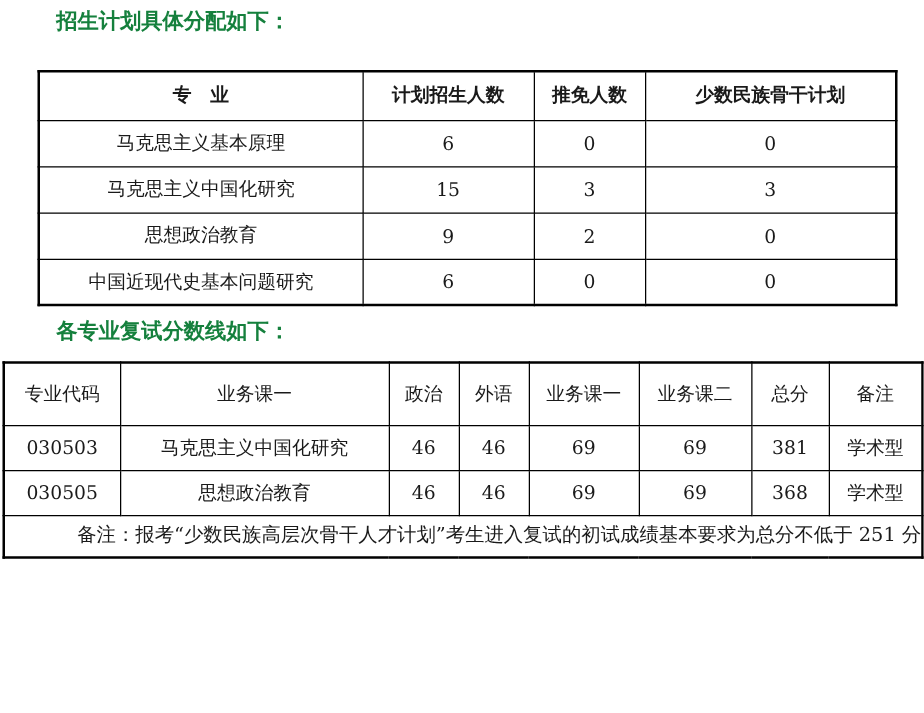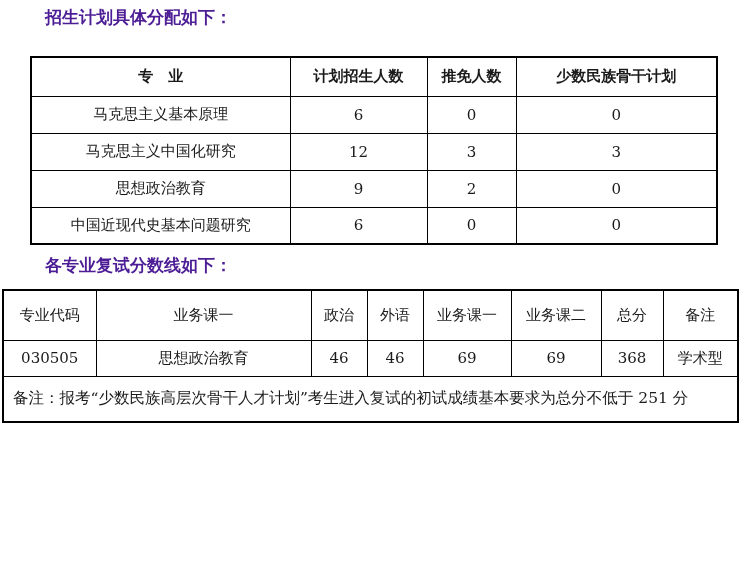--- a/index.html
+++ b/index.html
@@ -9,21 +9,21 @@
     background: #ffffff;
     color: #1a1a1a;
     font-family: "DejaVu Serif", "Liberation Serif", serif;
     overflow: hidden;
   }
   .heading {
     font-family: "DejaVu Sans", "Liberation Sans", sans-serif;
     font-weight: bold;
     font-size: 17px;
     line-height: 22px;
-    color: #4c1d95;
+    color: #15803d;
   }
   #title1 { margin: 6px 0 0 45px; }
   #title2 { margin: 9px 0 0 45px; }
 
   table {
     border-collapse: collapse;
     table-layout: fixed;
     border: 2px solid #000000;
   }
   td {
@@ -51,22 +51,22 @@
 
   
   #score-table {
     width: 735px;
     margin: 13px 0 0 2px;
     border-radius: 23px;
   }
   #score-table .header-row td { height: 50px; font-size: 15px; }
   #score-table .data-row td { height: 36px; }
   #score-table .note-row td {
-    height: 46px;
-    text-align: left;
+    height: 34px;
+    text-align: right;
     padding-left: 9px;
     font-size: 15.5px;
   }
 </style>
 </head>
 <body>
 
 <div class="heading" id="title1">招生计划具体分配如下：</div>
 
 <table id="enrollment-table">
@@ -84,21 +84,21 @@
       <td>少数民族骨干计划</td>
     </tr>
     <tr class="data-row">
       <td>马克思主义基本原理</td>
       <td>6</td>
       <td>0</td>
       <td>0</td>
     </tr>
     <tr class="data-row">
       <td>马克思主义中国化研究</td>
-      <td>12</td>
+      <td>15</td>
       <td>3</td>
       <td>3</td>
     </tr>
     <tr class="data-row">
       <td>思想政治教育</td>
       <td>9</td>
       <td>2</td>
       <td>0</td>
     </tr>
     <tr class="data-row">
@@ -128,20 +128,30 @@
       <td>专业代码</td>
       <td>业务课一</td>
       <td>政治</td>
       <td>外语</td>
       <td>业务课一</td>
       <td>业务课二</td>
       <td>总分</td>
       <td>备注</td>
     </tr>
     <tr class="data-row">
+      <td>030503</td>
+      <td>马克思主义中国化研究</td>
+      <td>46</td>
+      <td>46</td>
+      <td>69</td>
+      <td>69</td>
+      <td>381</td>
+      <td>学术型</td>
+    </tr>
+    <tr class="data-row">
       <td>030505</td>
       <td>思想政治教育</td>
       <td>46</td>
       <td>46</td>
       <td>69</td>
       <td>69</td>
       <td>368</td>
       <td>学术型</td>
     </tr>
     <tr class="note-row">

